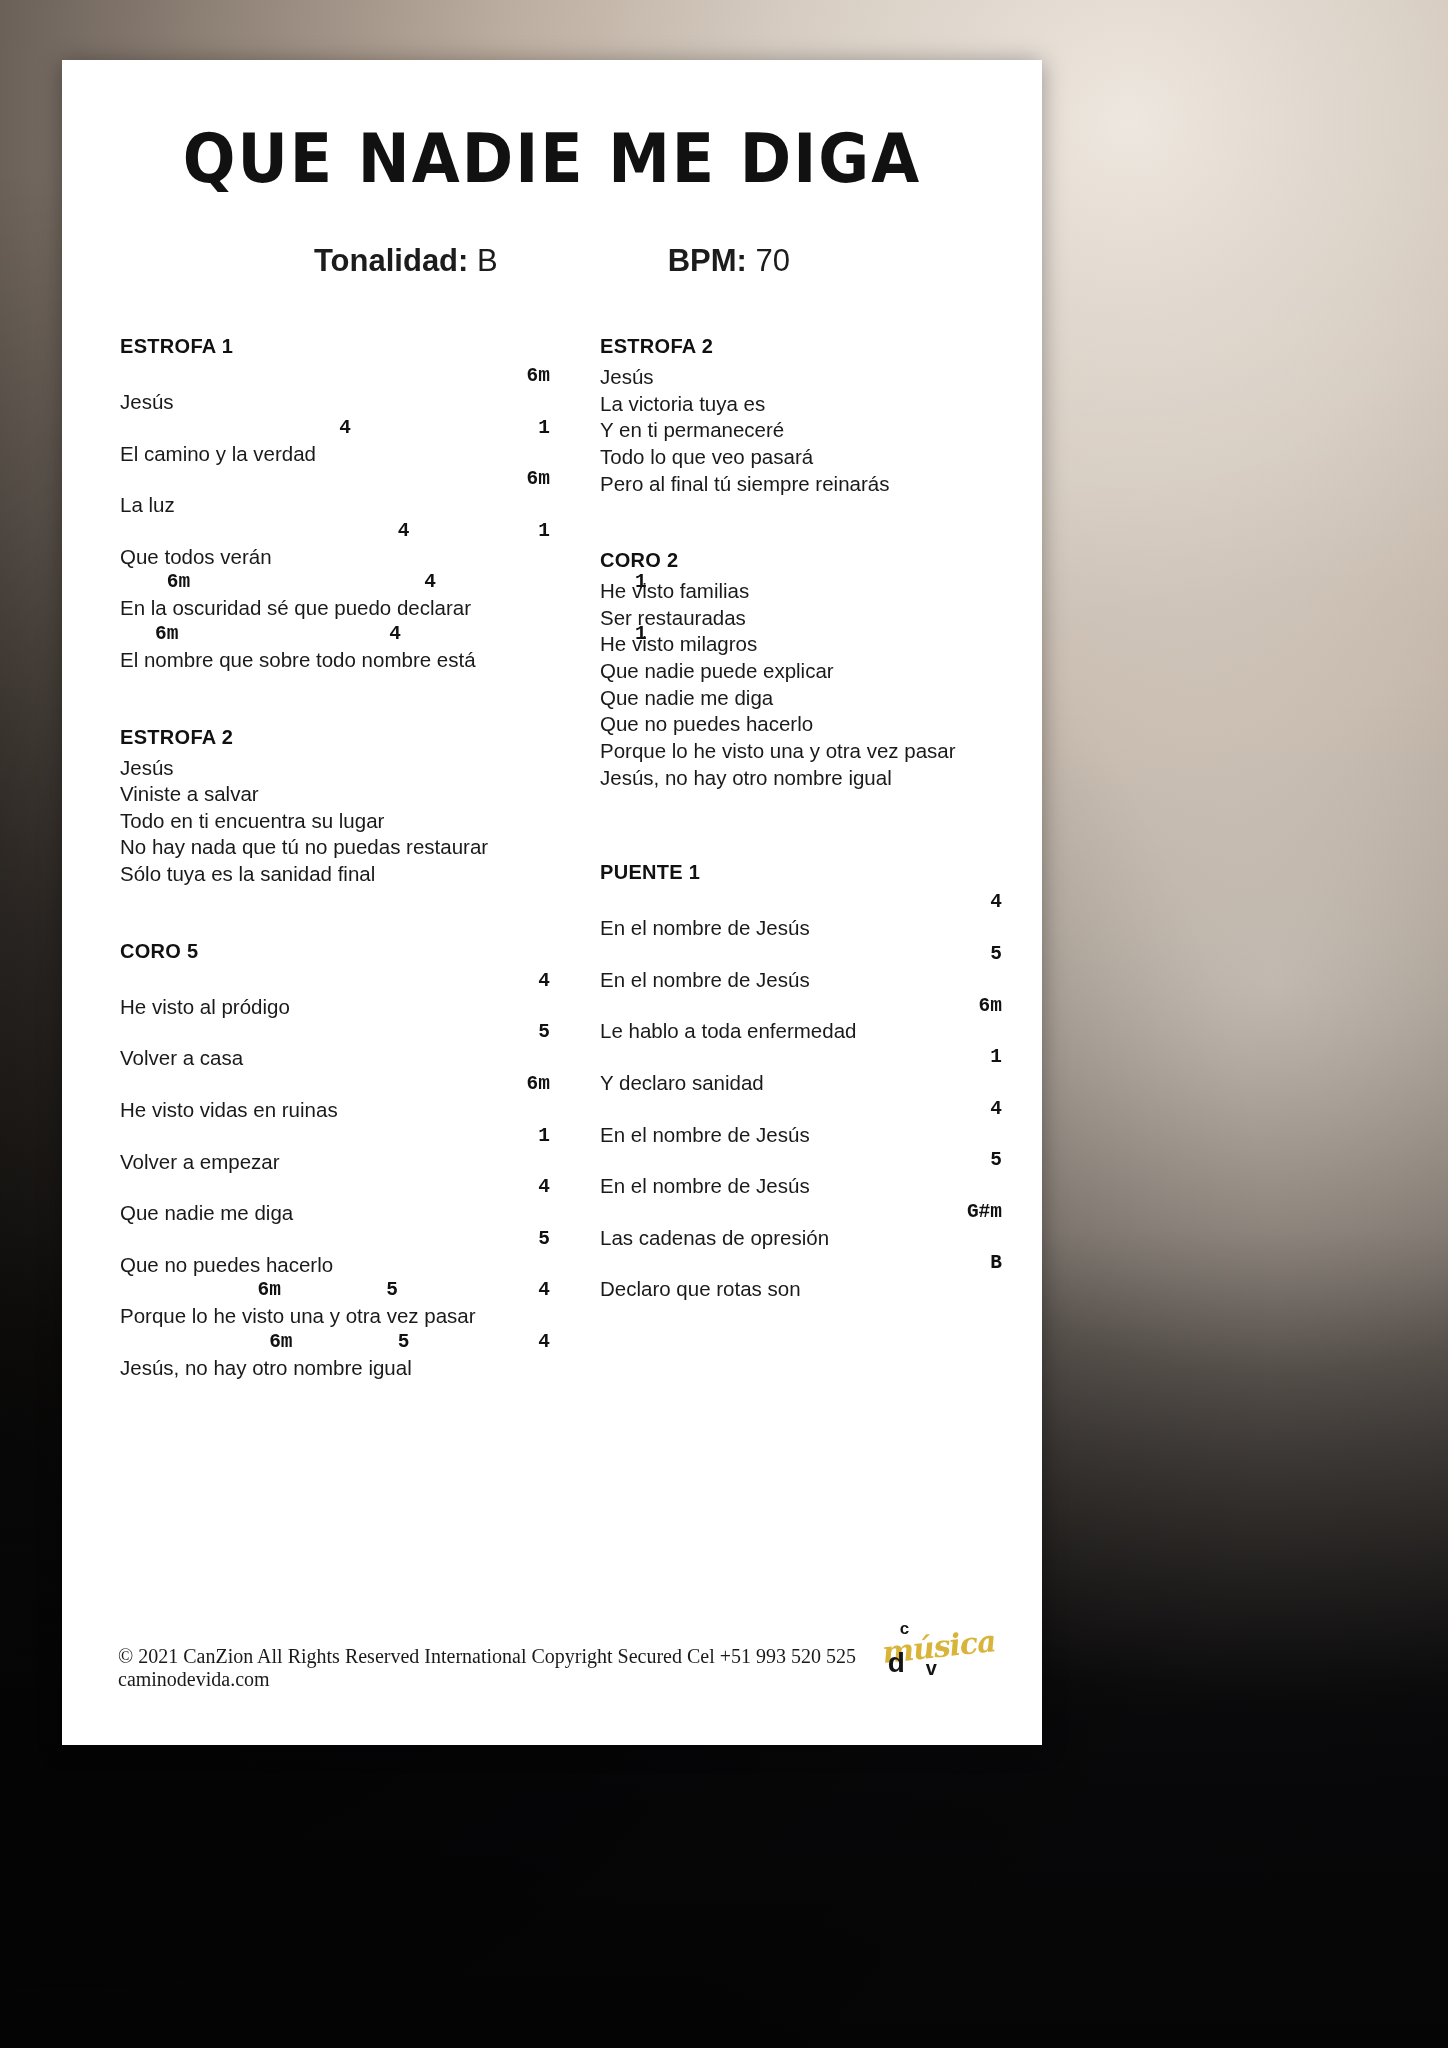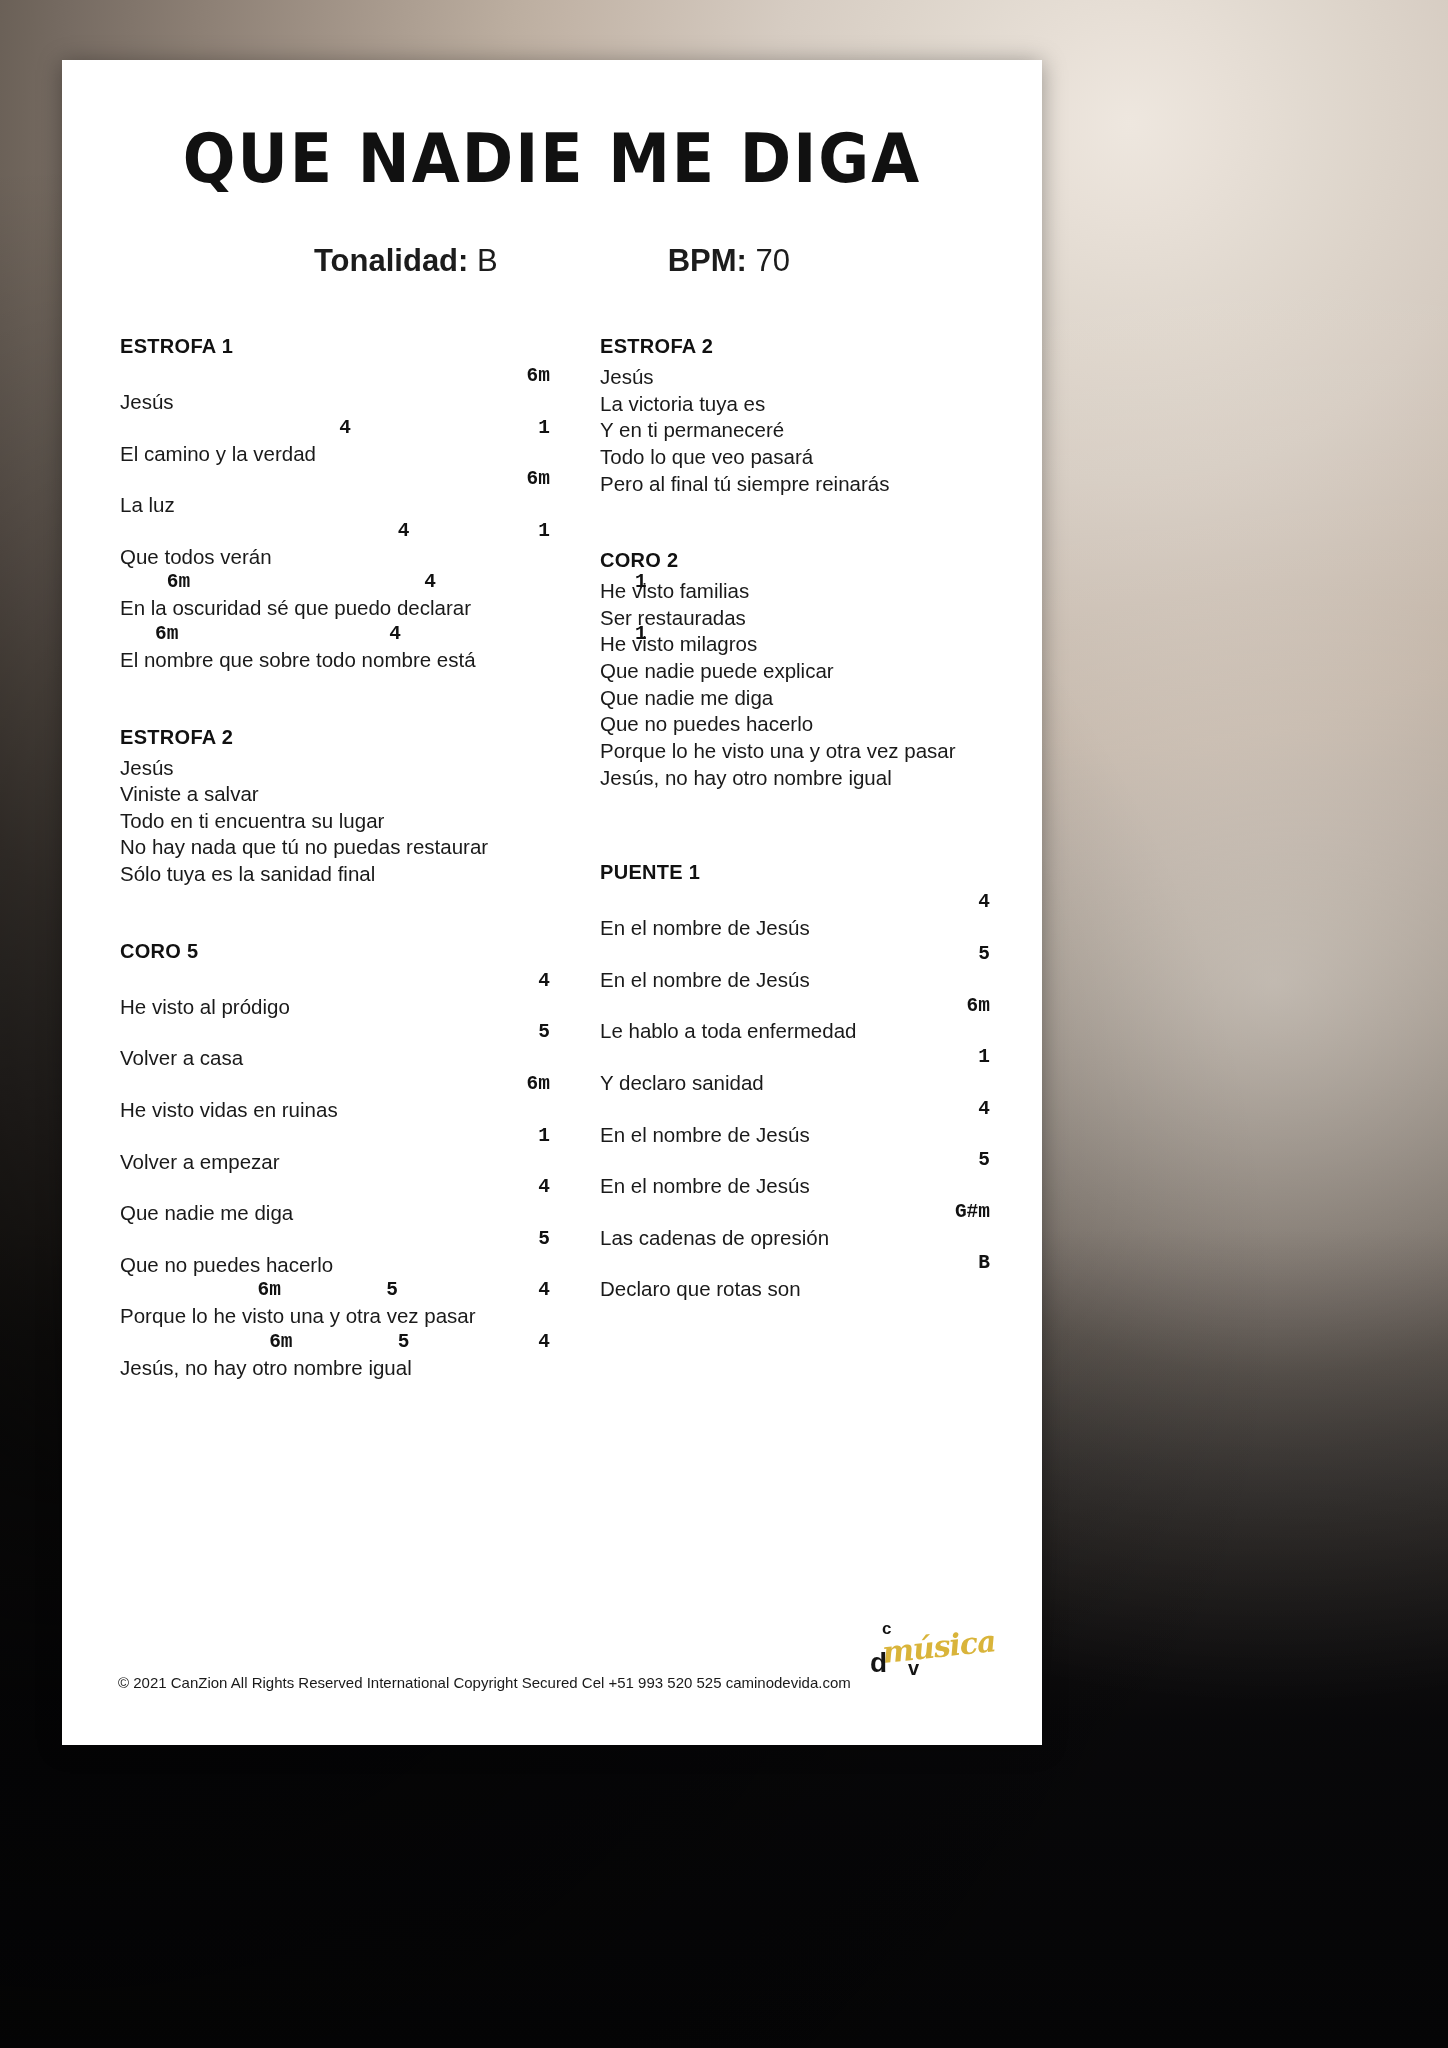--- a/index.html
+++ b/index.html
@@ -65,21 +65,21 @@
     margin-top: 48px;
     font-size: 31px;
     color: #1c1c1c;
   }
   .meta-label { font-weight: 700; }
   .meta-value { font-weight: 400; }
 
   .columns {
     display: flex;
     margin: 56px 0 0 0;
-    padding: 0 52px 0 58px;
+    padding: 0 40px 0 58px;
     gap: 50px;
   }
   .col { width: 430px; }
 
   .block { margin-bottom: 34px; }
   .block-title {
     font-weight: 700;
     font-size: 20px;
     color: #111;
     letter-spacing: 0.3px;
@@ -109,22 +109,23 @@
     position: absolute;
     left: 0;
     right: 0;
     bottom: 54px;
     padding: 0 44px 0 56px;
     display: flex;
     align-items: flex-end;
     justify-content: space-between;
   }
   .copyright {
-    font-size: 15px;
+    font-size: 20px;
     color: #1a1a1a;
+    font-family: Liberation Serif, serif;
   }
   .logo {
     position: relative;
     width: 128px;
     height: 78px;
   }
   .logo .musica {
     position: absolute;
     right: 2px;
     top: 16px;

